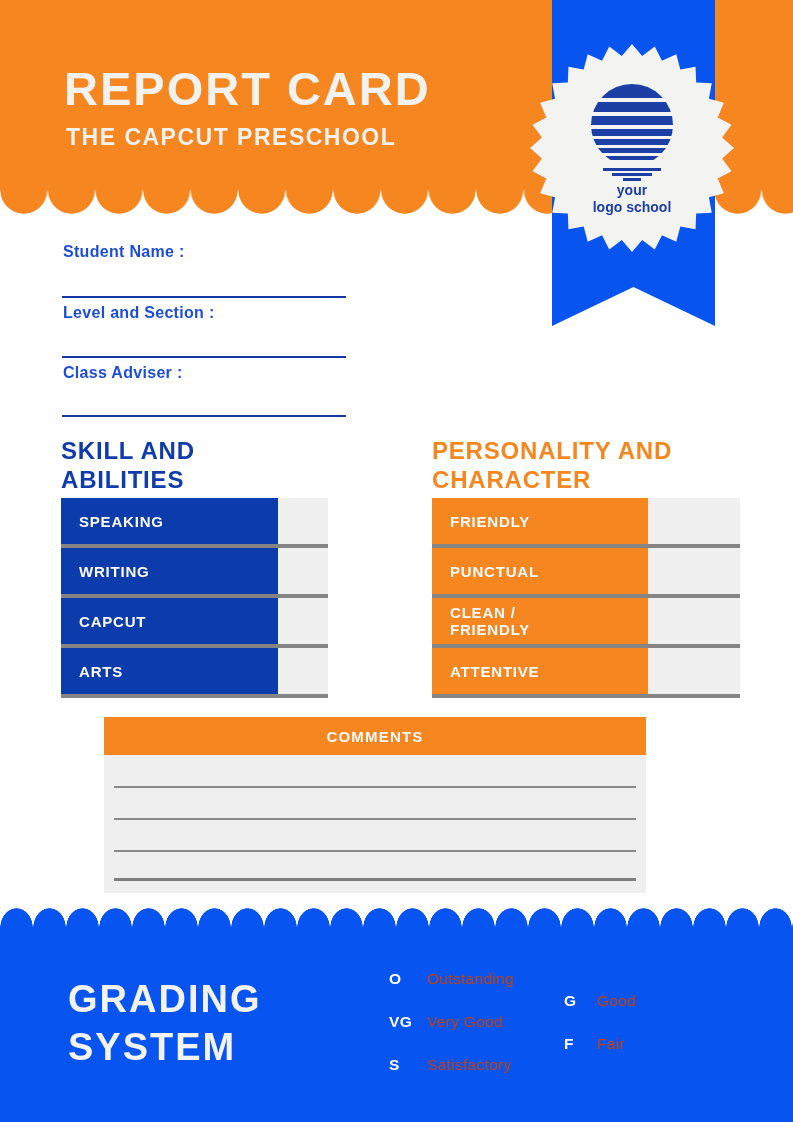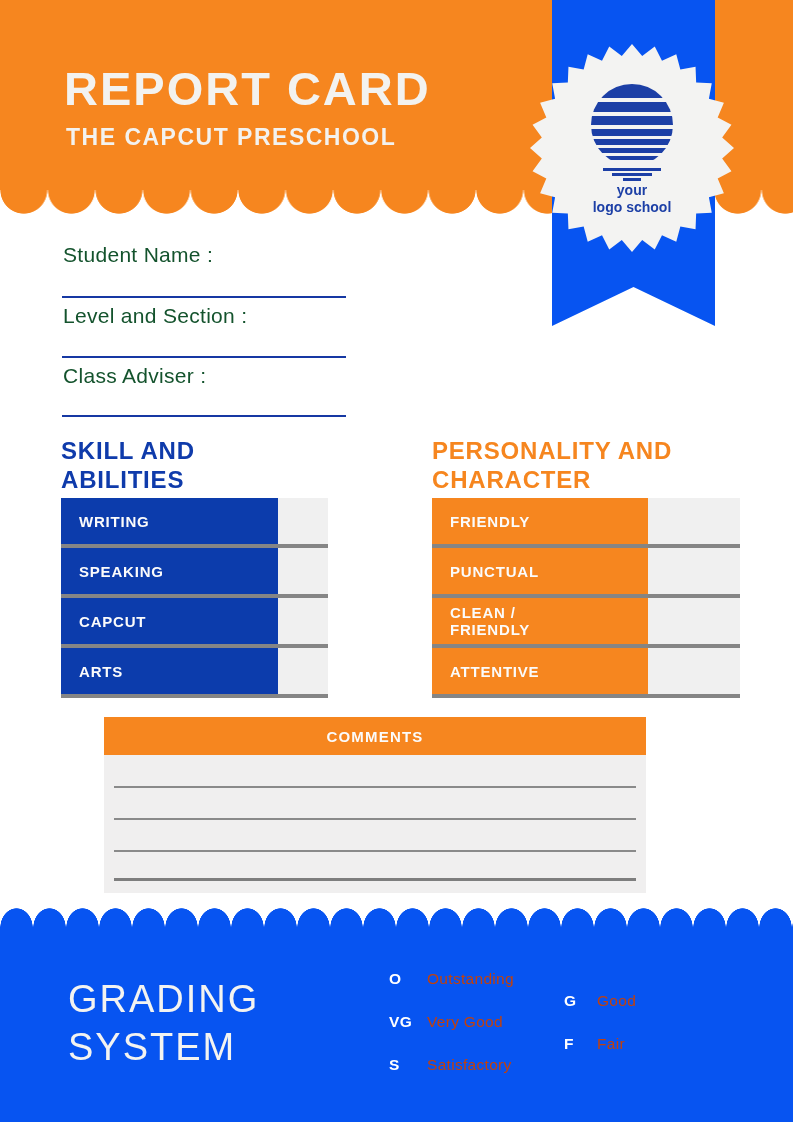--- a/index.html
+++ b/index.html
@@ -45,21 +45,21 @@
   .logo-line{height:3px;background:#1C3FA6;margin:2px auto 0 auto;}
   .logo-line.l1{width:58px;}
   .logo-line.l2{width:40px;}
   .logo-line.l3{width:18px;}
   .badge-text{
     position:absolute;left:0;right:0;top:138px;text-align:center;
     font-size:14px;line-height:17px;font-weight:700;color:#1C3FA6;
   }
   
   .field-label{
-    position:absolute;left:63px;font-size:21px;font-weight:400;color:#14532d;letter-spacing:.3px;
+    position:absolute;left:63px;font-size:16px;font-weight:700;color:#1d4ed8;letter-spacing:.3px;
   }
   .field-line{position:absolute;left:62px;width:284px;height:2px;background:#1638A3;}
   
   .section-title{
     position:absolute;top:436px;font-size:24px;line-height:29px;font-weight:800;letter-spacing:.8px;
   }
   .section-title.blue{left:61px;color:#0F3BAB;}
   .section-title.orange{left:432px;color:#F6861F;}
   .grade-table{position:absolute;top:498px;}
   .grade-table.left{left:61px;width:267px;}
@@ -85,21 +85,21 @@
   .comment-line.c4{top:123px;height:3px;background:#7E7E7E;}
   
   .footer-scallops{
     position:absolute;left:0;top:908px;width:793px;height:20px;
     background-image:radial-gradient(16.5px 20px at 50% 100%, #0754F1 97%, rgba(7,84,241,0) 100%);
     background-size:33px 20px;background-repeat:repeat-x;
   }
   .footer{position:absolute;left:0;top:928px;width:793px;height:194px;background:#0754F1;}
   .grading-title{
     position:absolute;left:68px;top:975px;font-size:38px;line-height:48px;
-    font-weight:400;color:#F3F3F1;letter-spacing:2px;
+    font-weight:700;color:#F3F3F1;letter-spacing:2px;
   }
   .legend-item{position:absolute;height:20px;font-size:15.5px;line-height:20px;}
   .legend-code{position:absolute;left:0;font-weight:700;color:#FFFFFF;letter-spacing:.5px;}
   .legend-label{position:absolute;color:#c2410c;font-weight:400;letter-spacing:.3px;}
   .legend-item.lc .legend-label{left:38px;}
   .legend-item.rc .legend-label{left:33px;}
   .li-o {left:389px;top:969px;width:200px;}
   .li-vg{left:389px;top:1012px;width:200px;}
   .li-s {left:389px;top:1055px;width:200px;}
   .li-g {left:564px;top:991px;width:160px;}
@@ -138,25 +138,25 @@
   <div class="field-line" style="top:356px"></div>
   <div class="field-label" style="top:364px">Class Adviser :</div>
   <div class="field-line" style="top:415px"></div>
 
   <div class="section-title blue">
     <div>SKILL AND</div>
     <div>ABILITIES</div>
   </div>
   <div class="grade-table left">
     <div class="grade-row">
+      <div class="grade-label">SPEAKING</div>
+      <div class="grade-value"></div>
+    </div>
+    <div class="grade-row">
       <div class="grade-label">WRITING</div>
-      <div class="grade-value"></div>
-    </div>
-    <div class="grade-row">
-      <div class="grade-label">SPEAKING</div>
       <div class="grade-value"></div>
     </div>
     <div class="grade-row">
       <div class="grade-label">CAPCUT</div>
       <div class="grade-value"></div>
     </div>
     <div class="grade-row">
       <div class="grade-label">ARTS</div>
       <div class="grade-value"></div>
     </div>

